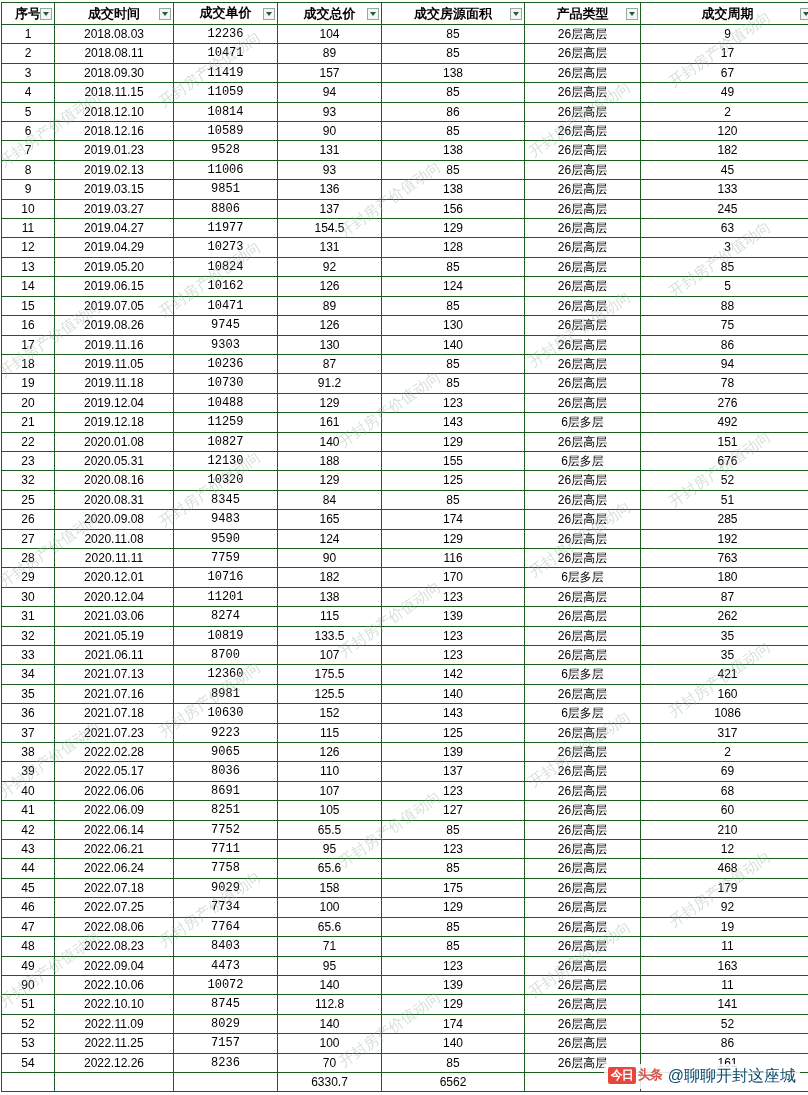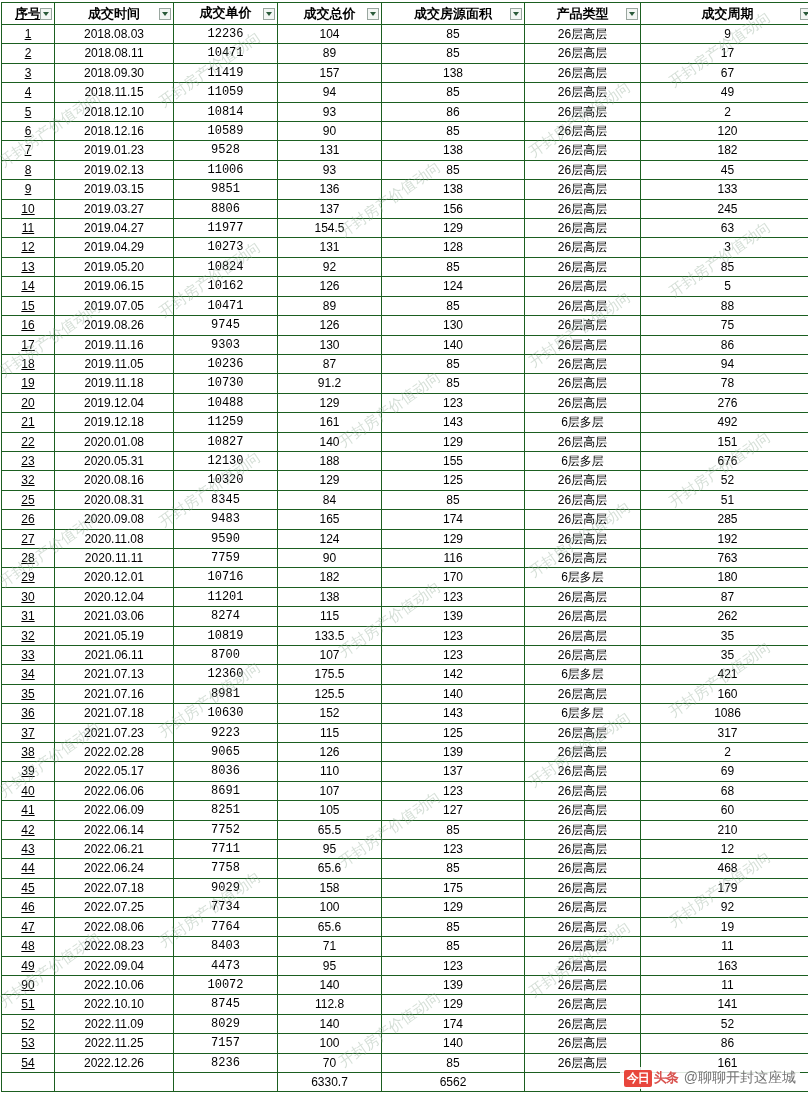--- a/index.html
+++ b/index.html
@@ -69,21 +69,21 @@
     display: flex;
     align-items: center;
     justify-content: center;
   }
   .filter-btn .caret {
     width: 0; height: 0;
     border-left: 3px solid transparent;
     border-right: 3px solid transparent;
     border-top: 4px solid #2a5a3a;
   }
-  .col-seq { width: 52px; text-decoration: underline; }
+  .col-seq { width: 52px; }
   .col-date { width: 118px; }
   .col-unit { width: 103px; font-family: Liberation Mono, monospace; }
   .col-total { width: 103px; }
   .col-area { width: 142px; }
   .col-type { width: 115px; }
   .col-cycle { width: 173px; }
 
   .row-highlight td { color: #ff3300; }
 
   tr.total-row td {
@@ -135,21 +135,21 @@
   }
   .tt-logo .box {
     display: inline-block;
     background: #e8463c;
     color: #fff;
     border-radius: 2px;
     padding: 0 3px;
     margin-right: 2px;
     font-size: 12px;
   }
-  .badge-text { font-size: 14px; color: #737373; }
+  .badge-text { font-size: 16px; color: #0c4a6e; }
 </style>
 </head>
 <body>
 
 <div id="sheet">
   <table class="grid">
     <thead>
       <tr>
         <th class="col-seq">
           <div class="hdr-inner">

